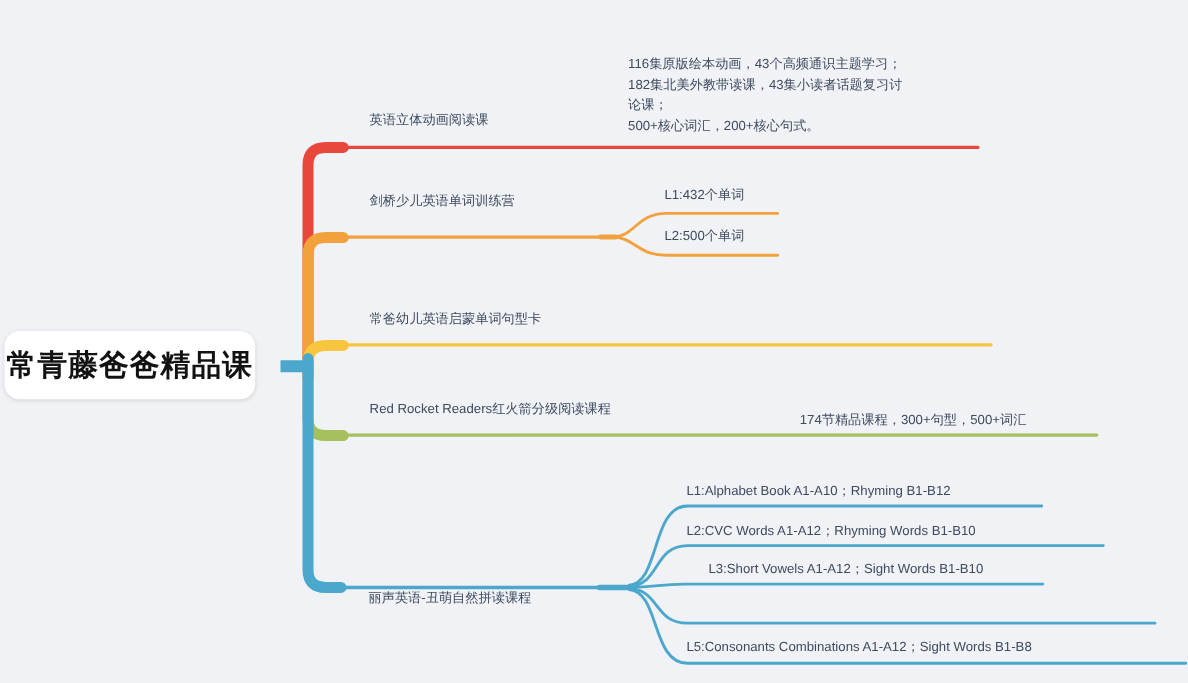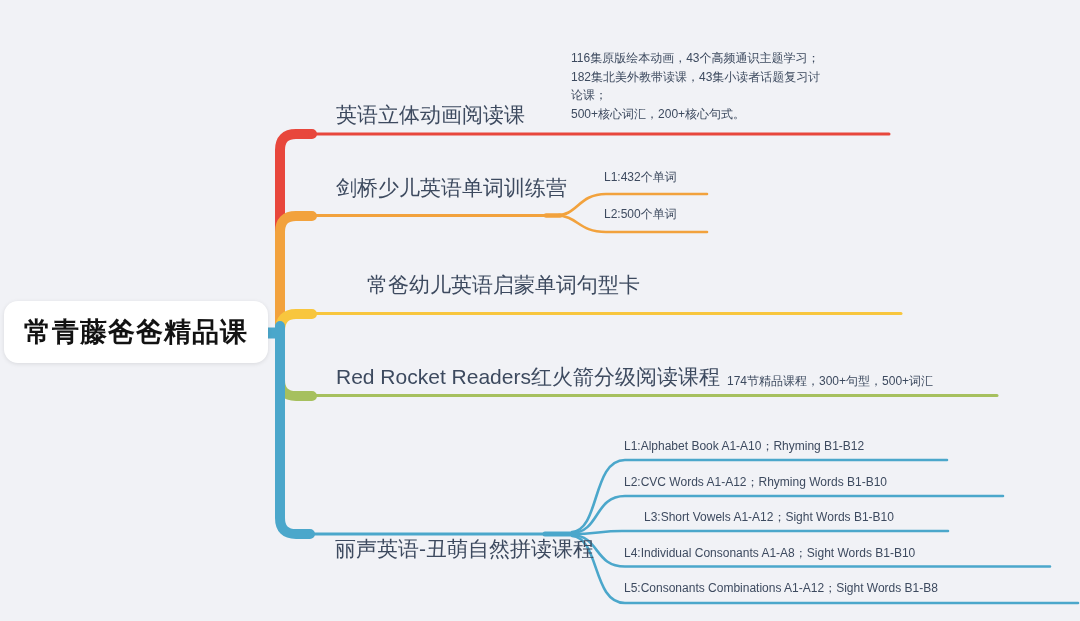--- a/index.html
+++ b/index.html
@@ -1,46 +1,46 @@
 <!DOCTYPE html>
 <html style="--c-background: #F1F2F6; --c-red: #E8473C; --c-orange: #F2A23D; --c-yellow: #F8C63E; --c-green: #A6C05E; --c-blue: #4BA7CB; --c-text: #3D4A5F; --c-root_bg: #FFFFFF; --c-root_text: #121212; --c-watermark: #000000; --c-watermark_outline: #FFFFFF;"><head>
 <meta charset="utf-8">
 <style>
   html,body{margin:0;padding:0;}
   body{font-family:"Liberation Sans","DejaVu Sans",sans-serif;}
   #canvas{position:relative;width:1080px;height:621px;background:var(--c-background,#f1f2f6);overflow:hidden;}
   #connectors{position:absolute;left:0;top:0;width:1080px;height:621px;}
   #connectors path{fill:none;}
   .node{position:absolute;white-space:nowrap;}
-  .label{font-size:21px;color:var(--c-text,#3d4a5f);}
+  .label{font-size:12px;color:var(--c-text,#3d4a5f);}
   .leaf{font-size:12px;color:var(--c-text,#3d4a5f);}
   .note-multiline{white-space:pre-line;line-height:18.5px;}
   #root-node{
-    left:4px;top:301px;width:264px;height:62px;
+    left:4px;top:301px;width:228px;height:62px;
     background:var(--c-root_bg,#fff);border-radius:14px;
     box-shadow:0 1px 4px rgba(0,0,0,0.10);
     display:flex;align-items:center;justify-content:center;
     font-size:27px;font-weight:bold;color:var(--c-root_text,#111);
     letter-spacing:1px;
   }
   #watermark{
     left:816px;top:563px;font-size:30px;font-weight:bold;
     color:var(--c-watermark,#000);letter-spacing:0px;
     text-shadow:-2px -2px 0 var(--c-watermark_outline,#fff),2px -2px 0 var(--c-watermark_outline,#fff),
                 -2px 2px 0 var(--c-watermark_outline,#fff),2px 2px 0 var(--c-watermark_outline,#fff),
                 -2px 0 0 var(--c-watermark_outline,#fff),2px 0 0 var(--c-watermark_outline,#fff),
                 0 -2px 0 var(--c-watermark_outline,#fff),0 2px 0 var(--c-watermark_outline,#fff);
   }
   
   #b1-label{left:336px;top:101px;}
   #b1-note{left:571px;top:49px;}
   #b2-label{left:336px;top:174px;text-align:right;}
   #b2-l1{left:604px;top:169px;}
   #b2-l2{left:604px;top:206px;}
-  #b3-label{left:336px;top:271px;margin-left:31px;}
+  #b3-label{left:336px;top:282px;}
   #b3-note{left:600px;top:291px;}
   #b4-label{left:336px;top:363px;}
   #b4-note{left:727px;top:373px;}
   #b5-label{left:335px;top:499px;margin-top:36px;}
   #b5-l1{left:624px;top:438px;}
   #b5-l2{left:624px;top:474px;text-align:right;}
   #b5-l3{left:624px;top:509px;margin-left:20px;}
   #b5-l4{left:624px;top:545px;}
   #b5-l5{left:624px;top:580px;}
 </style>
@@ -91,17 +91,16 @@
 
   <div id="b3-label" class="node label">常爸幼儿英语启蒙单词句型卡</div>
 
   <div id="b4-label" class="node label">Red Rocket Readers红火箭分级阅读课程</div>
   <div id="b4-note" class="node leaf">174节精品课程，300+句型，500+词汇</div>
 
   <div id="b5-label" class="node label">丽声英语-丑萌自然拼读课程</div>
   <div id="b5-l1" class="node leaf">L1:Alphabet Book A1-A10；Rhyming B1-B12</div>
   <div id="b5-l2" class="node leaf">L2:CVC Words A1-A12；Rhyming Words B1-B10</div>
   <div id="b5-l3" class="node leaf">L3:Short Vowels A1-A12；Sight Words B1-B10</div>
-  <div id="b5-l4" class="node leaf">L4:Individual Consonants A1-A8；Sight Words B1-B10</div>
   <div id="b5-l5" class="node leaf">L5:Consonants Combinations A1-A12；Sight Words B1-B8</div>
 
 
 </div>
 
 </body></html>

